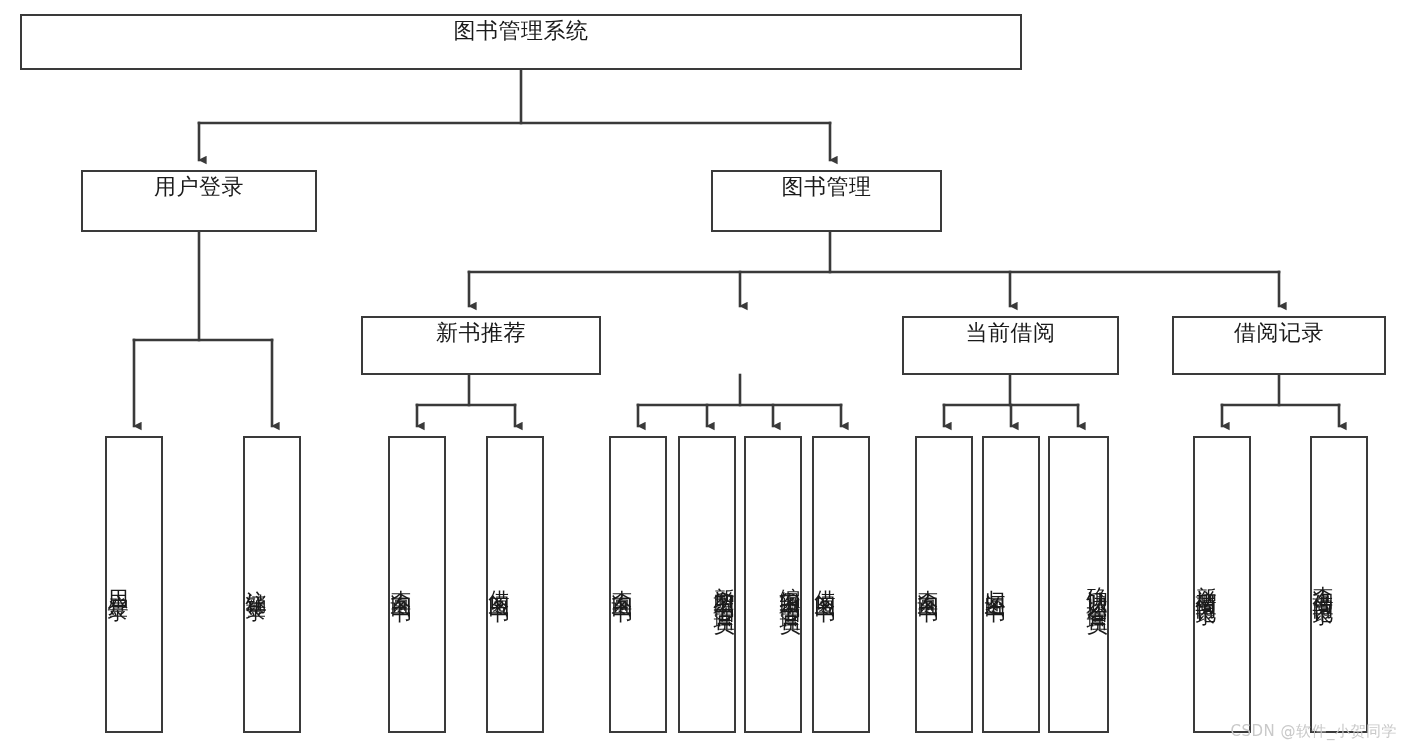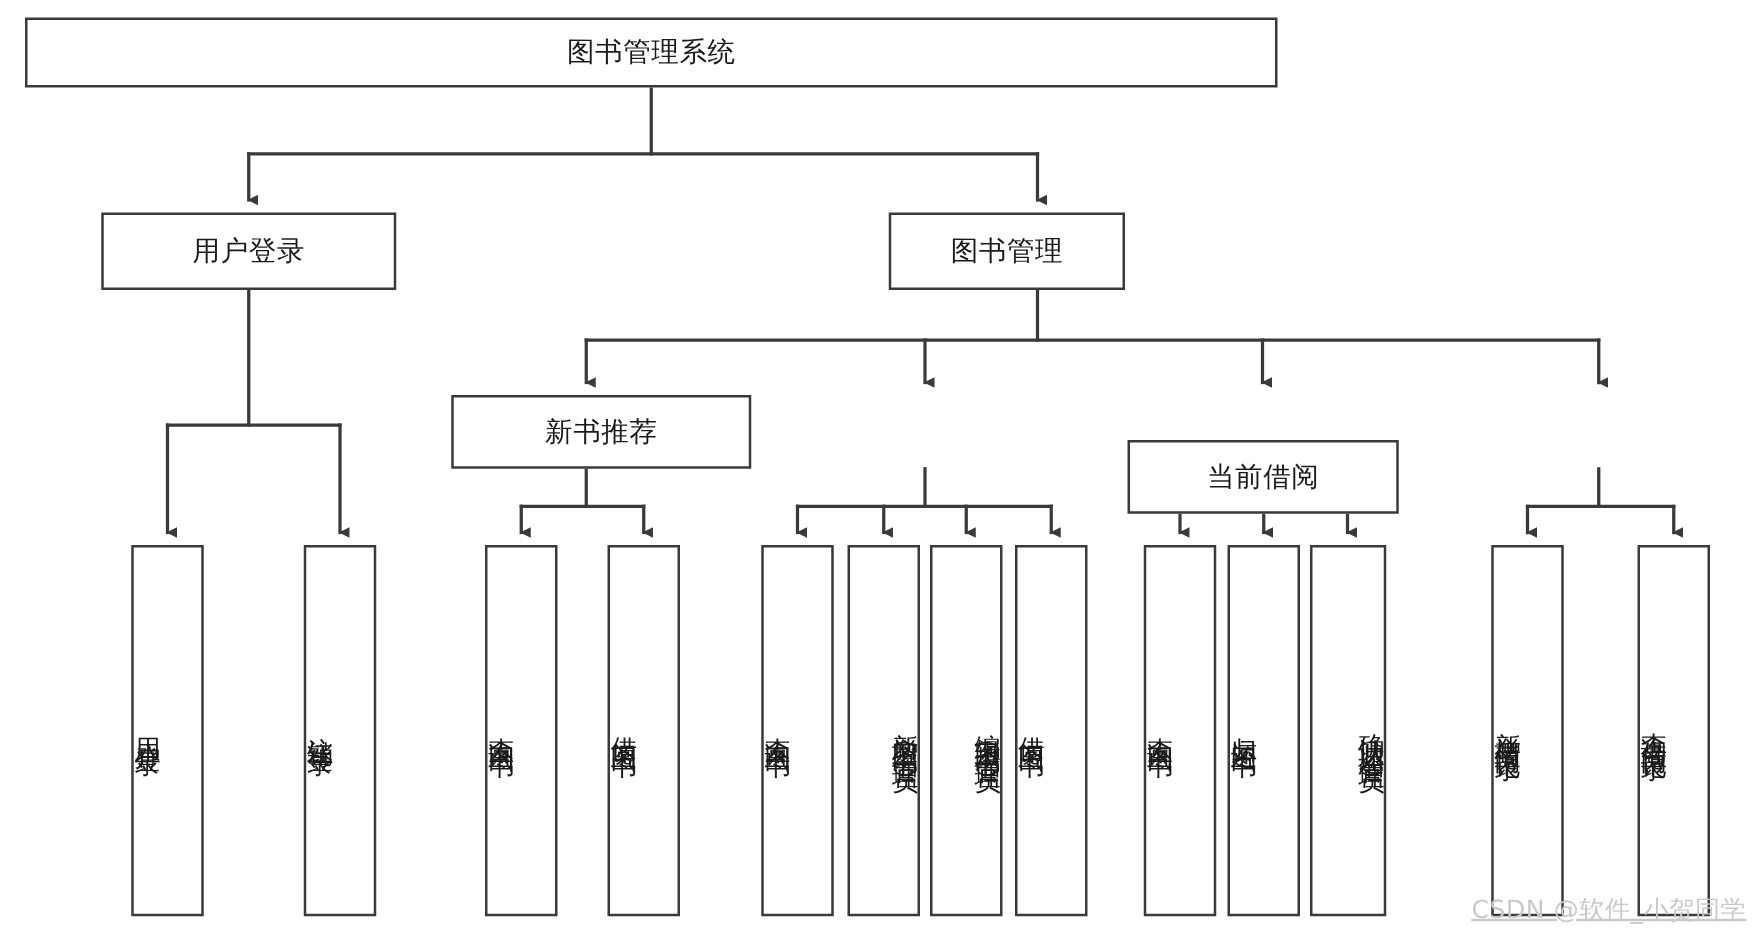--- a/index.html
+++ b/index.html
@@ -25,21 +25,21 @@
     top: 0;
     width: 1405px;
     height: 747px;
   }
   .node-box {
     position: absolute;
     box-sizing: border-box;
     border: 2.5px solid #3a3a3a;
     background: #ffffff;
     display: flex;
-    align-items: center;
+    align-items: flex-start;
     justify-content: center;
     color: #1a1a1a;
   }
   .node-box.horizontal {
     writing-mode: horizontal-tb;
     font-size: 22px;
     letter-spacing: 0.5px;
   }
   .node-box.vertical {
     writing-mode: vertical-rl;
@@ -57,26 +57,25 @@
     padding-bottom: 8px;
   }
   .node-label {
     white-space: nowrap;
     display: block;
   }
   #watermark {
     position: absolute;
     right: 8px;
     bottom: 6px;
-    font-size: 20px;
+    font-size: 15px;
     color: #c9c9c9;
     letter-spacing: 0.5px;
     white-space: nowrap;
     pointer-events: none;
-    text-decoration: underline;
   }
 </style>
 </head>
 <body>
 
 <div id="diagram-root">
 
   <svg id="flow-svg" viewBox="0 0 1405 747" xmlns="http://www.w3.org/2000/svg">
     <defs>
       <marker id="arrowhead" markerWidth="9" markerHeight="9" refX="4.2" refY="7.6" orient="auto" markerUnits="userSpaceOnUse">
@@ -127,29 +126,32 @@
     </g>
   </svg>
 
   <div class="node-box horizontal" id="node-root" style="left: 20px; top: 14px; width: 1002px; height: 56px;">
     <span class="node-label">图书管理系统</span>
   </div>
 
   <div class="node-box horizontal" id="node-l2-0" style="left: 81px; top: 170px; width: 236px; height: 62px;">
     <span class="node-label">用户登录</span>
   </div>
-  <div class="node-box horizontal" id="node-l2-1" style="left: 711px; top: 170px; width: 189px; height: 62px;">
+  <div class="node-box horizontal" id="node-l2-1" style="left: 711px; top: 170px; width: 231px; height: 62px;">
     <span class="node-label">图书管理</span>
   </div>
 
   <div class="node-box horizontal" id="node-l3-0" style="left: 361px; top: 316px; width: 240px; height: 59px;">
     <span class="node-label">新书推荐</span>
   </div>
-  <div class="node-box horizontal" id="node-l3-2" style="left: 902px; top: 316px; width: 217px; height: 59px; margin-top: 36px;">
+  <div class="node-box horizontal" id="node-l3-2" style="left: 902px; top: 316px; width: 217px; height: 59px;">
     <span class="node-label">当前借阅</span>
+  </div>
+  <div class="node-box horizontal" id="node-l3-3" style="left: 1172px; top: 316px; width: 214px; height: 59px;">
+    <span class="node-label">借阅记录</span>
   </div>
 
   <div class="node-box vertical bottom-anchored" id="node-leaf-0" style="left: 105px; top: 436px; width: 58px; height: 297px;">
     <span class="node-label">用户登录</span>
   </div>
   <div class="node-box vertical bottom-anchored" id="node-leaf-1" style="left: 243px; top: 436px; width: 58px; height: 297px;">
     <span class="node-label">注销登录</span>
   </div>
   <div class="node-box vertical bottom-anchored" id="node-leaf-2" style="left: 388px; top: 436px; width: 58px; height: 297px;">
     <span class="node-label">查询图书</span>

